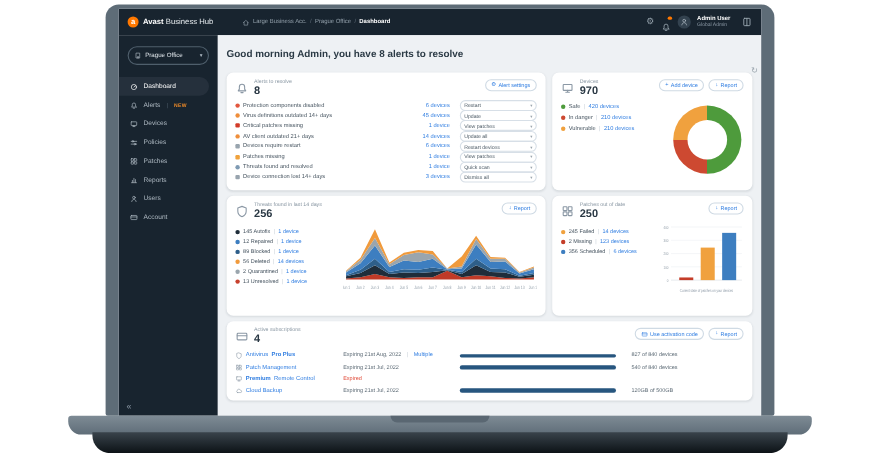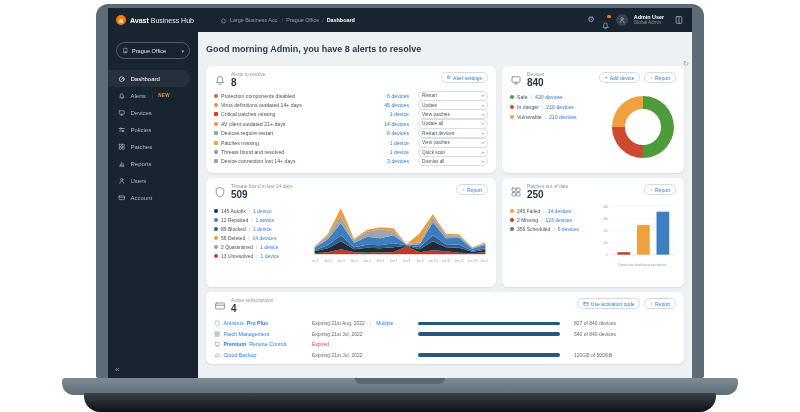--- a/index.html
+++ b/index.html
@@ -349,21 +349,21 @@
           <section class="card devices">
             <div class="card-head">
               <span class="card-icon" data-icon="monitor">
                   <svg viewBox="0 0 12 12" fill="none" stroke="currentColor" stroke-width="1" stroke-linecap="round" stroke-linejoin="round">
                     <rect x="2" y="2.8" width="8" height="5.4" rx=".6"></rect>
                     <path d="M6 8.2v1.6M4.4 9.8h3.2"></path>
                   </svg>
                 </span>
               <div>
                 <div class="card-label">Devices</div>
-                <div class="card-count">840</div>
+                <div class="card-count">970</div>
               </div>
               <div class="card-actions">
                 <button class="pill">
                     <span class="p-ic">+</span>
                     <span>Add device</span>
                   </button>
                 <button class="pill">
                     <span class="p-ic">↓</span>
                     <span>Report</span>
                   </button>
@@ -396,21 +396,21 @@
 
           <section class="card threats">
             <div class="card-head">
               <span class="card-icon" data-icon="shield">
                   <svg viewBox="0 0 12 12" fill="none" stroke="currentColor" stroke-width="1" stroke-linecap="round" stroke-linejoin="round">
                     <path d="M6 1.6 9.8 3v3.1c0 2.5-1.6 4.1-3.8 5-2.2-.9-3.8-2.5-3.8-5V3z"></path>
                   </svg>
                 </span>
               <div>
                 <div class="card-label">Threats found in last 14 days</div>
-                <div class="card-count">509</div>
+                <div class="card-count">256</div>
               </div>
               <div class="card-actions">
                 <button class="pill">
                     <span class="p-ic">↓</span>
                     <span>Report</span>
                   </button>
               </div>
             </div>
             <div class="t-content">
               <div class="t-legend legend" id="threat-legend">

